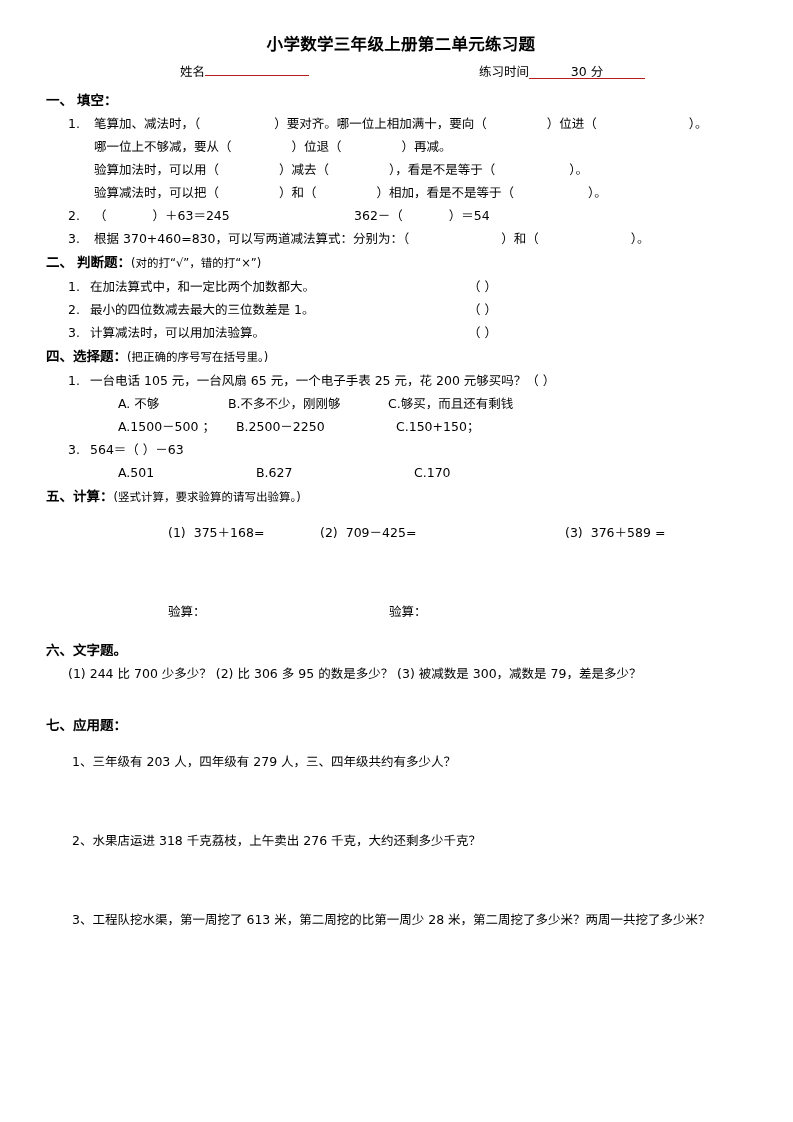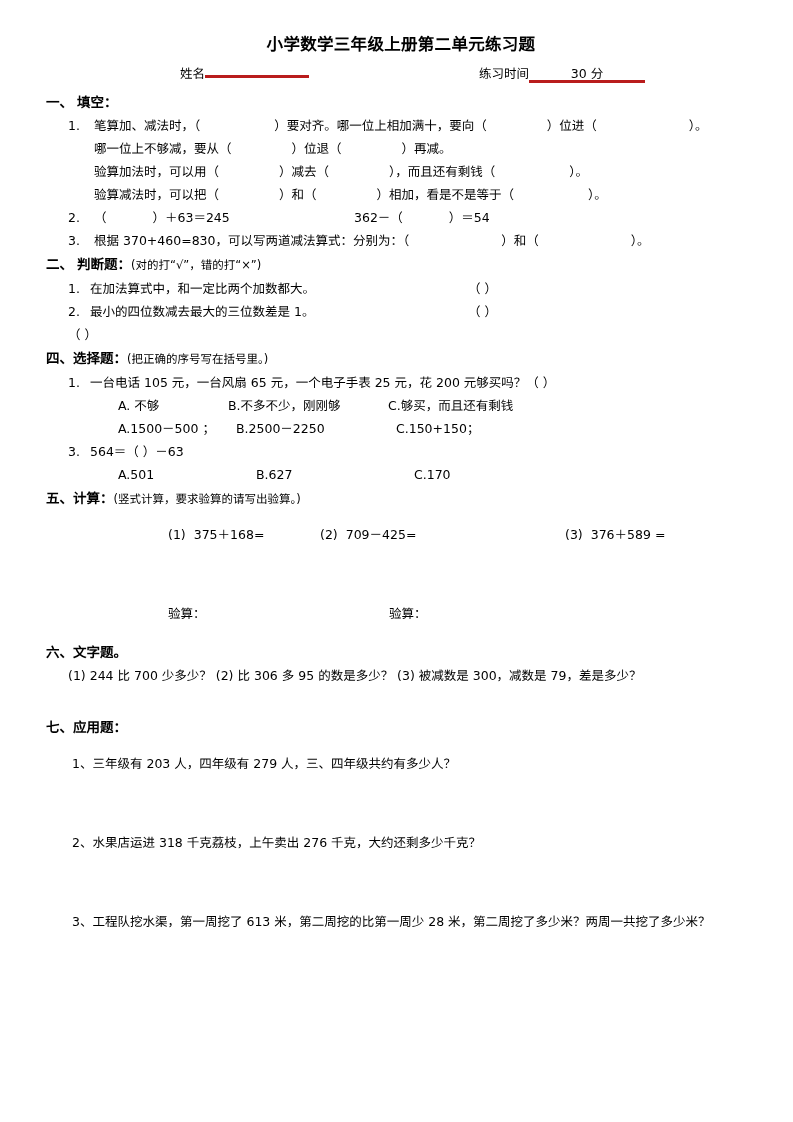--- a/index.html
+++ b/index.html
@@ -44,21 +44,21 @@
     display: flex;
     align-items: baseline;
     font-size: 12.5px;
     line-height: 20px;
     margin: 0 0 8px 0;
     padding-left: 134px;
   }
   .meta-label { white-space: nowrap; }
   .rule {
     display: inline-block;
-    border-bottom: 3px solid #b91c1c;
+    border-bottom: 1px solid #b91c1c;
     height: 13px;
   }
   .rule-name { width: 104px; }
   .meta-gap { width: 170px; }
   .rule-time {
     width: 116px;
     text-align: center;
     font-size: 12.5px;
     line-height: 13px;
   }
@@ -209,21 +209,21 @@
     <span class="num">一、</span><span>填空：</span>
   </div>
 
   <div class="fill-row first">
     <span class="qnum">1.</span><span>笔算加、减法时，（</span><span class="blank-lg"></span><span>）要对齐。哪一位上相加满十，要向（</span><span class="blank-md"></span><span>）位进（</span><span class="blank-xl"></span><span>）。</span>
   </div>
   <div class="fill-row">
     <span>哪一位上不够减，要从（</span><span class="blank-md"></span><span>）位退（</span><span class="blank-md"></span><span>）再减。</span>
   </div>
   <div class="fill-row">
-    <span>验算加法时，可以用（</span><span class="blank-md"></span><span>）减去（</span><span class="blank-md"></span><span>），而且还有剩钱（</span><span class="blank-lg"></span><span>）。</span>
+    <span>验算加法时，可以用（</span><span class="blank-md"></span><span>）减去（</span><span class="blank-md"></span><span>），看是不是等于（</span><span class="blank-lg"></span><span>）。</span>
   </div>
   <div class="fill-row">
     <span>验算减法时，可以把（</span><span class="blank-md"></span><span>）和（</span><span class="blank-md"></span><span>）相加，看是不是等于（</span><span class="blank-lg"></span><span>）。</span>
   </div>
 
   <div class="two-col">
     <span class="c1"><span class="qnum" style="display:inline-block;width:26px">2.</span><span>（</span><span class="blank-sm"></span><span>）＋63＝245</span></span>
     <span><span>362－（</span><span class="blank-sm"></span><span>）＝54</span></span>
   </div>
 
@@ -237,20 +237,21 @@
 
   <div class="tf-row">
     <span class="tf-text"><span class="qnum" style="display:inline-block;width:22px">1.</span><span>在加法算式中，和一定比两个加数都大。</span></span>
     <span>（    ）</span>
   </div>
   <div class="tf-row">
     <span class="tf-text"><span class="qnum" style="display:inline-block;width:22px">2.</span><span>最小的四位数减去最大的三位数差是 1。</span></span>
     <span>（    ）</span>
   </div>
   <div class="tf-row">
+    <span class="tf-text"><span class="qnum" style="display:inline-block;width:22px">3.</span><span>计算减法时，可以用加法验算。</span></span>
     <span>（    ）</span>
   </div>
 
   <div class="sec-head tight">
     <span>四、</span><span>选择题：</span><span class="hint">(把正确的序号写在括号里。)</span>
   </div>
 
   <div class="q ind1">
     <span class="qnum" style="display:inline-block;width:22px">1.</span><span>一台电话 105 元，一台风扇 65 元，一个电子手表 25 元，花 200 元够买吗？（     ）</span>
   </div>

